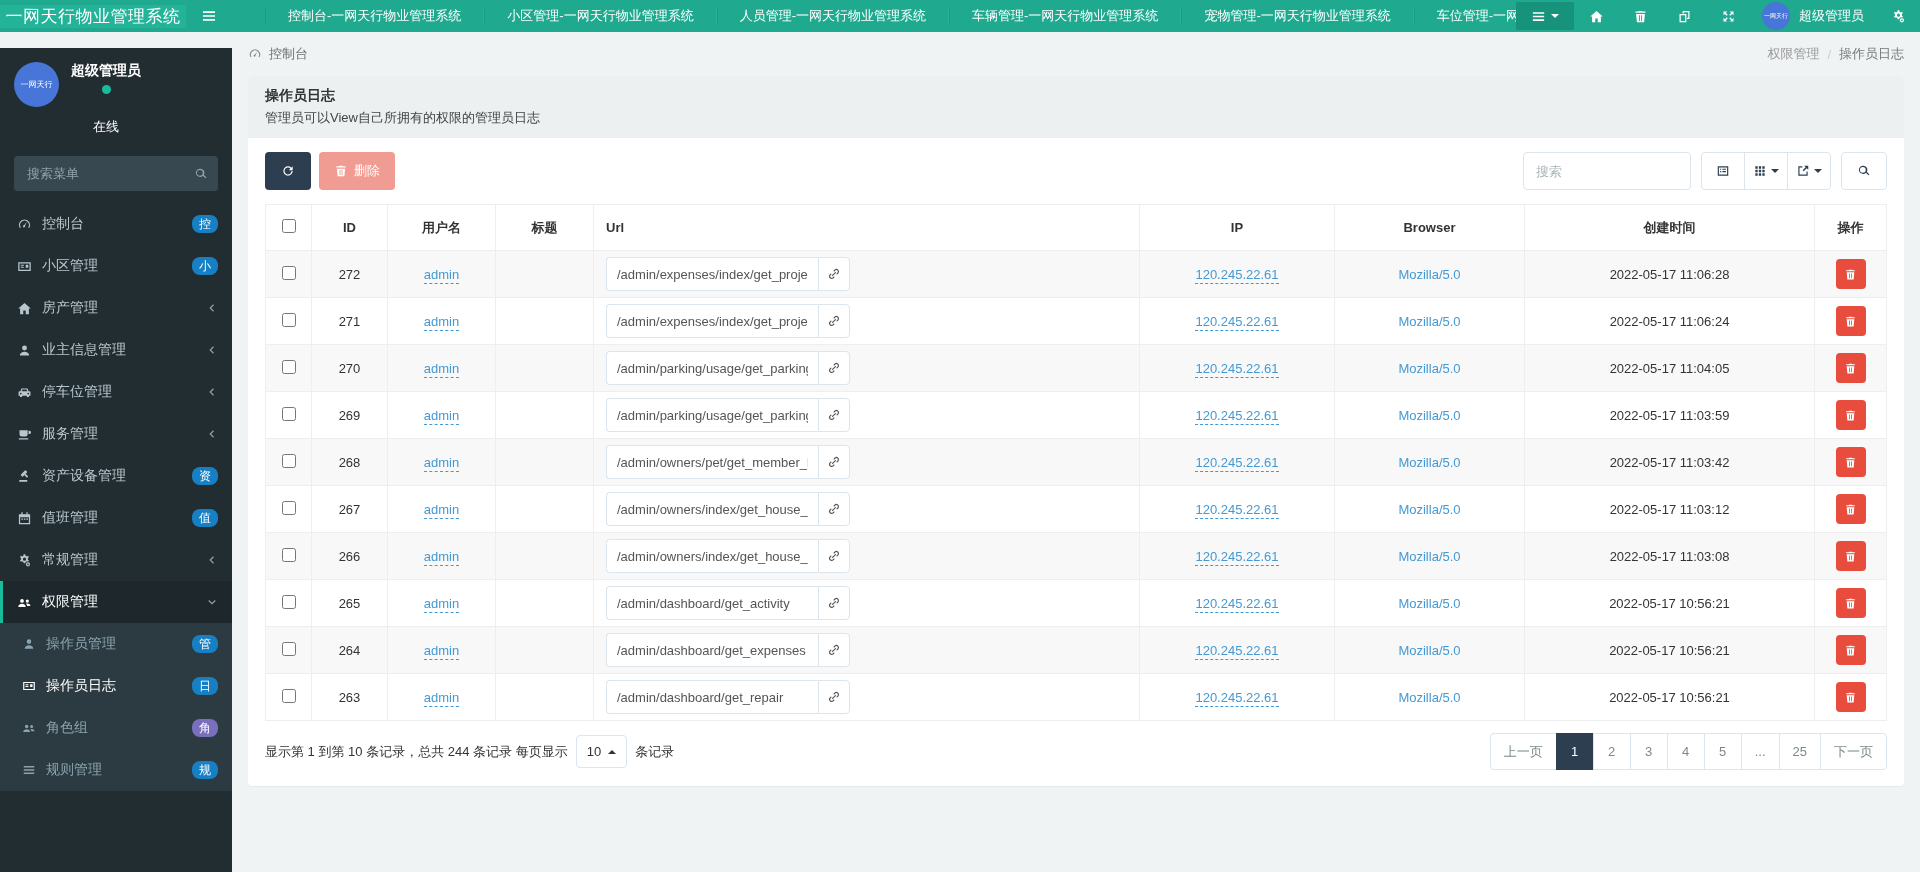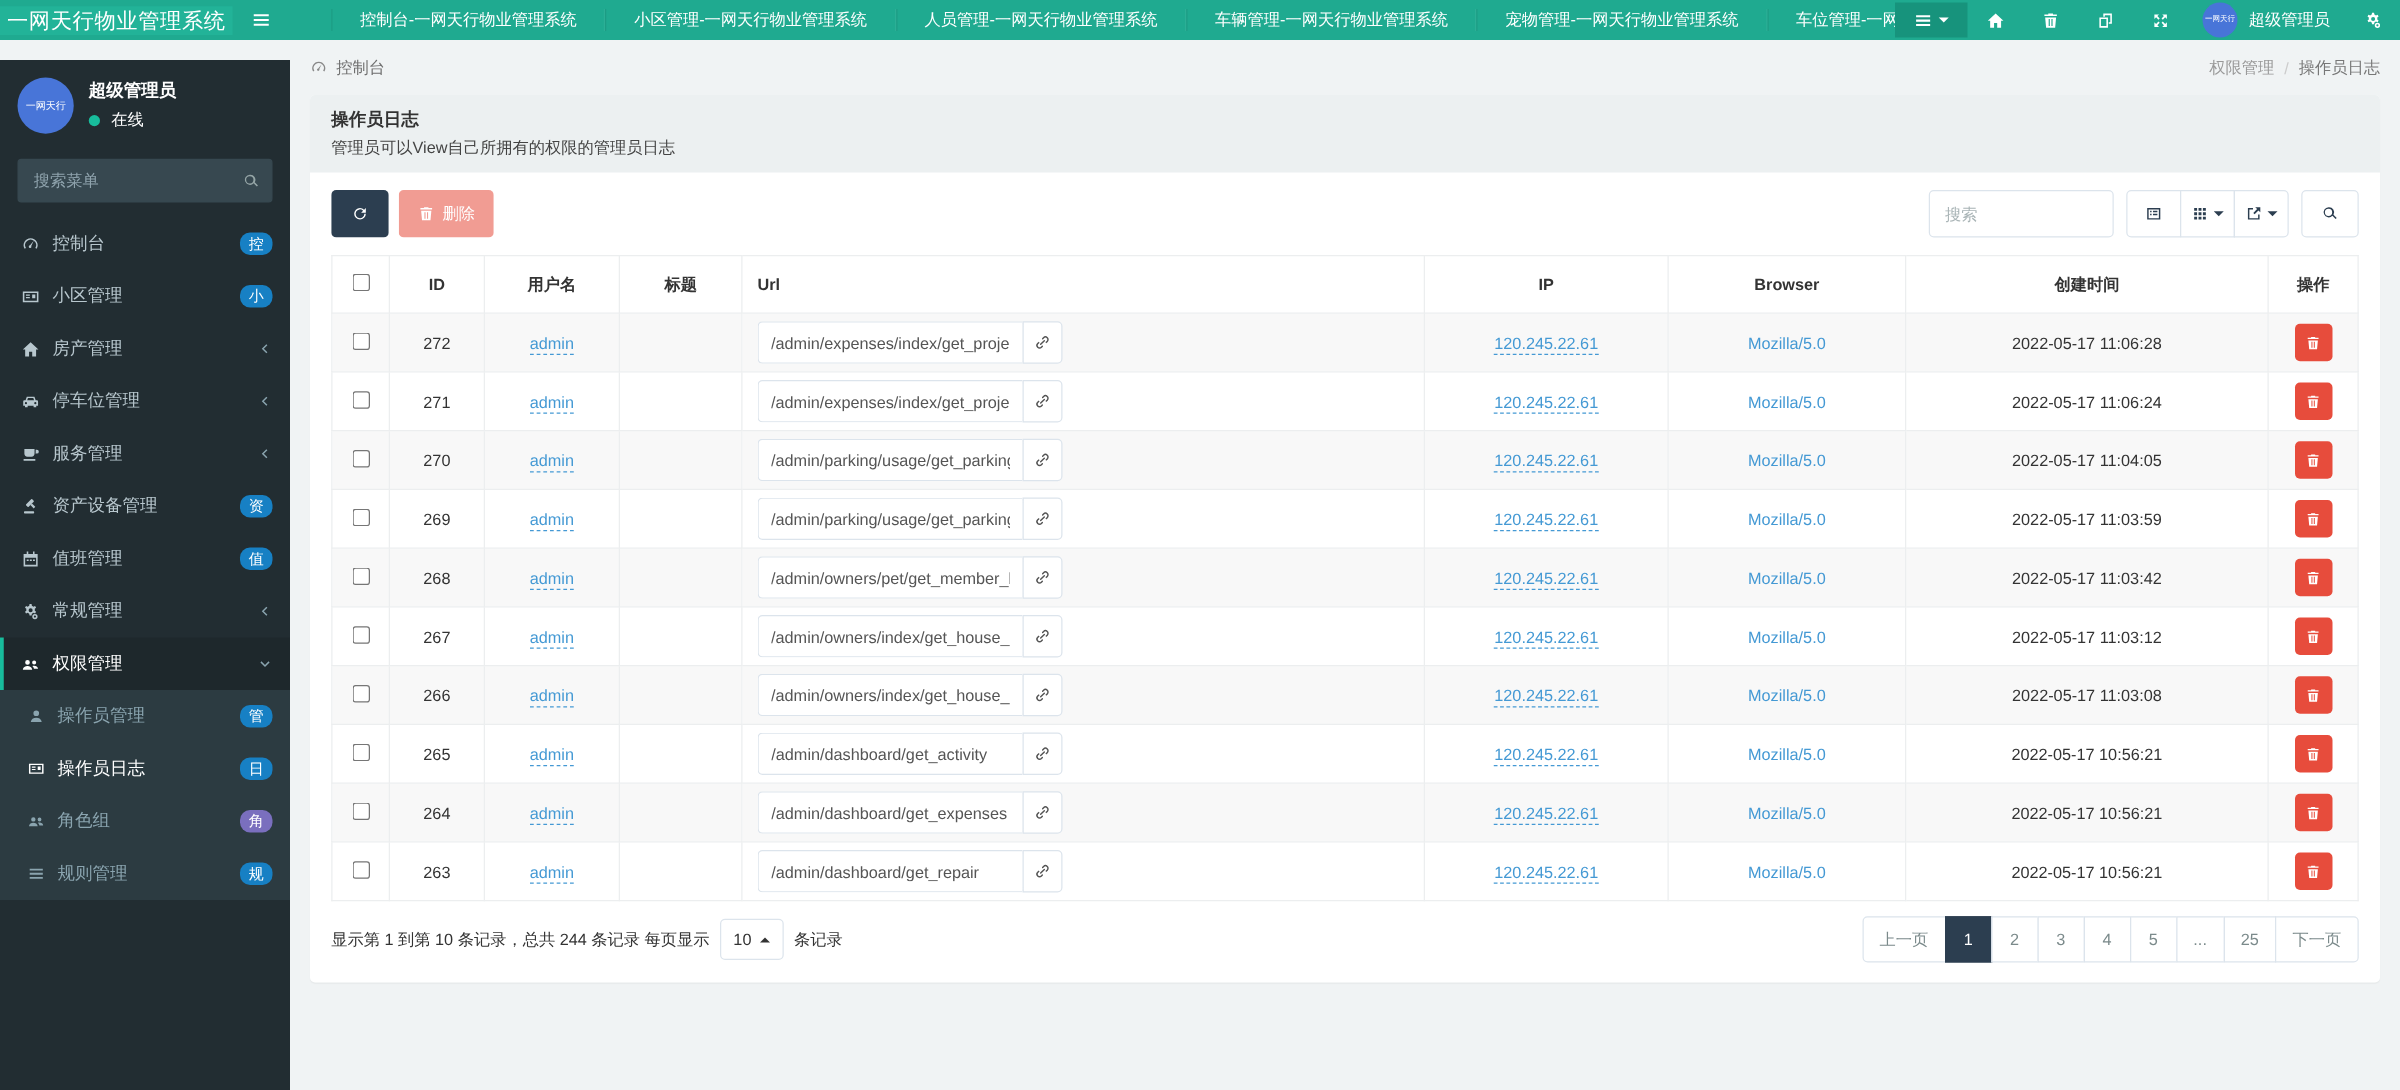--- a/index.html
+++ b/index.html
@@ -33,21 +33,21 @@
              display:flex;align-items:center;justify-content:center;text-align:center;line-height:1;}
   .uname{font-size:13px;}
 
   
   .sidebar{position:absolute; left:0; top:48px; bottom:0; width:232px; background:var(--sidebar-bg); color:#b8c7ce;}
   .user-panel{display:flex; gap:12px; padding:14px 14px 12px;}
   .avatar-lg{width:45px;height:45px;border-radius:50%;background:#4875d8;color:#fff;font-size:8px;
              display:flex;align-items:center;justify-content:center;text-align:center;line-height:1.2;flex:none;}
   .user-meta{display:flex;flex-direction:column;justify-content:center;gap:5px;}
   .user-name{color:#fff;font-size:14px;font-weight:bold;}
-  .user-status{display:flex;align-items:center;gap:9px;color:#fff;font-size:13px;cursor:pointer;}
+  .user-status{display:flex;align-items:center;gap:24px;color:#fff;font-size:13px;cursor:pointer;flex-direction:column;}
   .dot{width:9px;height:9px;border-radius:50%;background:var(--accent);display:inline-block;}
   .side-search{margin:8px 14px 12px; position:relative;}
   .side-search input{width:100%; height:35px; background:#374850; border:1px solid #374850; border-radius:3px;
         color:#ccc; padding:0 34px 0 12px; font-size:13px; font-family:inherit;}
   .side-search input::placeholder{color:#8fa3ad;}
   .side-search .sbtn{position:absolute; right:1px; top:1px; width:32px; height:33px; background:transparent; border:0;
         color:#95a5a6; display:flex;align-items:center;justify-content:center; cursor:pointer;}
   .menu{font-size:14px;}
   .m-item{display:flex; align-items:center; padding:0 14px; height:42px; cursor:pointer; position:relative;
           border-left:3px solid transparent;}
@@ -76,21 +76,21 @@
   .panel-title{font-size:14px; font-weight:bold; color:#333; margin-bottom:4px;}
   .panel-sub{font-size:13px; color:#444;}
   .panel-body{padding:14px 17px 16px;}
 
   .toolbar{display:flex; align-items:center; margin-bottom:14px;}
   .btn{border:1px solid transparent; border-radius:4px; font-size:13px; cursor:pointer; font-family:inherit;
        display:inline-flex; align-items:center; justify-content:center; gap:6px;}
   .btn-refresh{width:46px; height:38px; background:var(--dark); color:#fff;}
   .btn-del{height:38px; padding:0 14px; background:var(--danger); color:#fff; opacity:.55; margin-left:8px; cursor:not-allowed;}
   .toolbar-right{margin-left:auto; display:flex; align-items:center;}
-  .tsearch{width:148px; height:38px; border:1px solid var(--border); border-radius:4px; padding:0 12px;
+  .tsearch{width:168px; height:38px; border:1px solid var(--border); border-radius:4px; padding:0 12px;
            font-size:13px; color:#555; font-family:inherit;}
   .tsearch::placeholder{color:#a9b4b6;}
   .btn-group{display:flex; margin-left:10px;}
   .tbtn{height:38px; min-width:44px; background:#fff; border:1px solid var(--border); color:var(--dark);
         display:flex; align-items:center; justify-content:center; gap:4px; cursor:pointer; margin-left:-1px;}
   .tbtn:first-child{border-radius:4px 0 0 4px; margin-left:0;}
   .tbtn:last-child{border-radius:0 4px 4px 0;}
   .tbtn .caret{border-top-color:var(--dark);}
   .btn-adv{width:46px; height:38px; background:#fff; border:1px solid var(--border); color:var(--dark);
            border-radius:4px; margin-left:10px;}
@@ -298,20 +298,29 @@
           <use href="#i-idcard" xlink:href="#i-idcard"></use>
         </svg>
         <span class="lbl">小区管理</span>
         <span class="badge" style="background: rgb(23, 128, 196);">小</span>
       </div>
       <div class="m-item">
         <svg class="icn mi">
           <use href="#i-home" xlink:href="#i-home"></use>
         </svg>
         <span class="lbl">房产管理</span>
+        <svg class="icn chev">
+          <use href="#i-chevron-left" xlink:href="#i-chevron-left"></use>
+        </svg>
+      </div>
+      <div class="m-item">
+        <svg class="icn mi">
+          <use href="#i-user" xlink:href="#i-user"></use>
+        </svg>
+        <span class="lbl">业主信息管理</span>
         <svg class="icn chev">
           <use href="#i-chevron-left" xlink:href="#i-chevron-left"></use>
         </svg>
       </div>
       <div class="m-item">
         <svg class="icn mi">
           <use href="#i-car" xlink:href="#i-car"></use>
         </svg>
         <span class="lbl">停车位管理</span>
         <svg class="icn chev">

